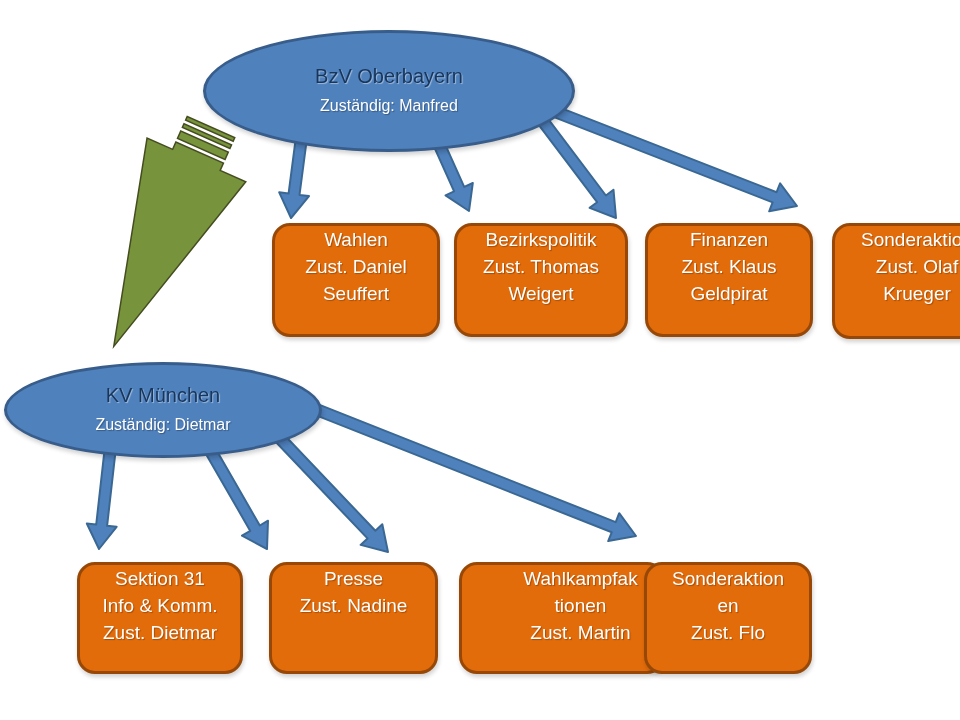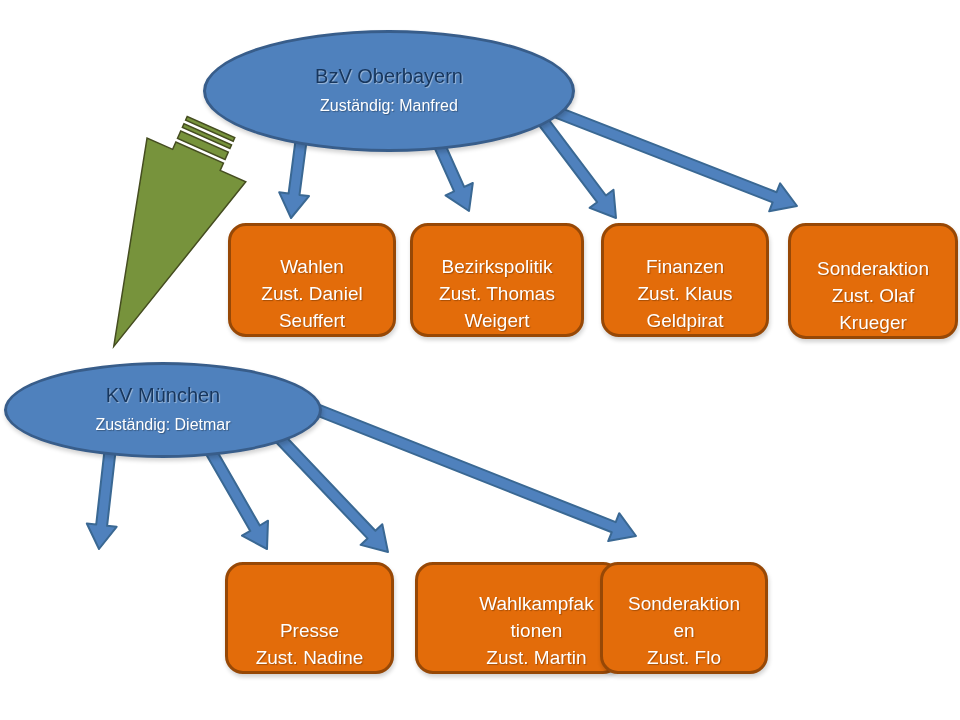--- a/index.html
+++ b/index.html
@@ -24,22 +24,23 @@
   }
   .ellipse .esub{
     color:var(--body-text);font-size:16px;line-height:29px;
     text-shadow:1px 1px 1px rgba(0,0,0,0.3);
   }
   .dept{
     position:absolute;border-radius:18px;
     background:var(--box-orange);
     border:3px solid var(--box-orange-border);
     box-shadow:1px 3px 4px rgba(0,0,0,0.18);
-    display:flex;align-items:flex-end;justify-content:center;
+    display:flex;align-items:flex-start;justify-content:center;
     z-index:2;
+    margin-left:44px;
   }
   .dept .dtext{
     color:var(--body-text);font-size:19px;line-height:27px;text-align:center;
     white-space:pre-line;
     text-shadow:1px 1px 1px rgba(90,40,0,0.45);
   }
 </style>
 </head>
 <body>
 
@@ -90,20 +91,25 @@
     <div class="dtext">Sonderaktion
 Zust. Olaf
 Krueger</div>
   </div>
 
   <div class="ellipse" style="left:4px;top:362px;width:312px;height:90px;">
     <div class="etitle">KV München</div>
     <div class="esub">Zuständig: Dietmar</div>
   </div>
 
+  <div class="dept" style="left:33px;top:562px;width:160px;height:106px;">
+    <div class="dtext">Sektion 31
+Info &amp; Komm.
+Zust. Dietmar</div>
+  </div>
   <div class="dept" style="left:225px;top:562px;width:163px;height:106px;">
     <div class="dtext">Presse
 Zust. Nadine</div>
   </div>
   <div class="dept" style="left:415px;top:562px;width:163px;height:106px;padding-left:37px;">
     <div class="dtext">Wahlkampfak
 tionen
 Zust. Martin</div>
   </div>
   <div class="dept" style="left:600px;top:562px;width:162px;height:106px;">

